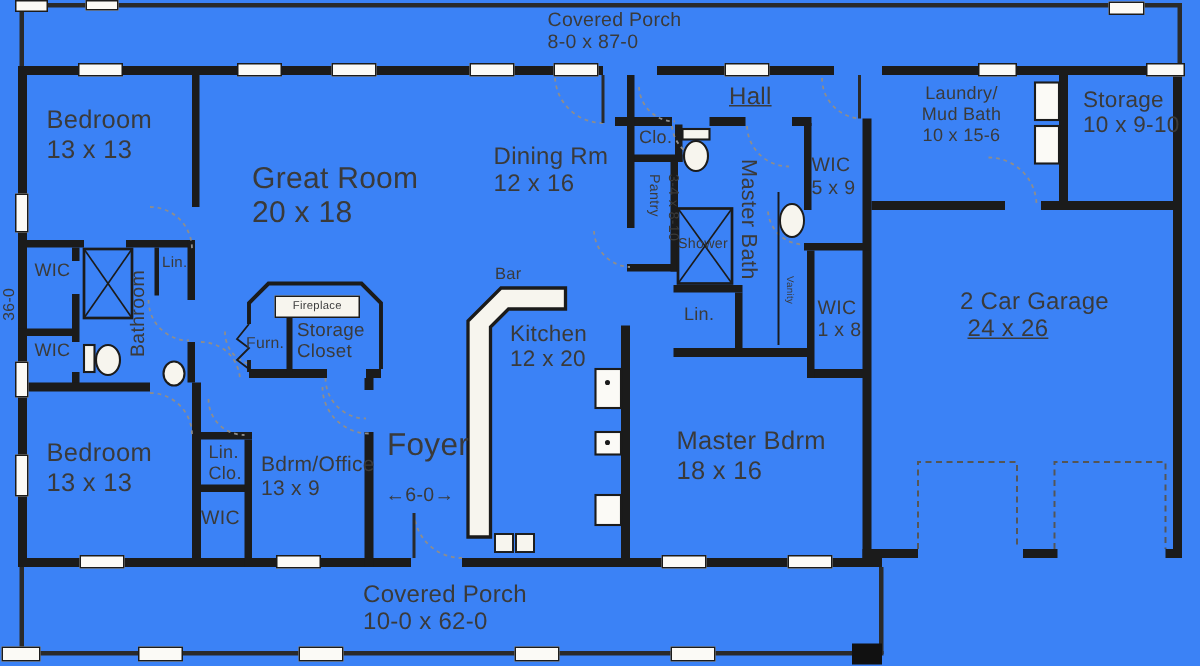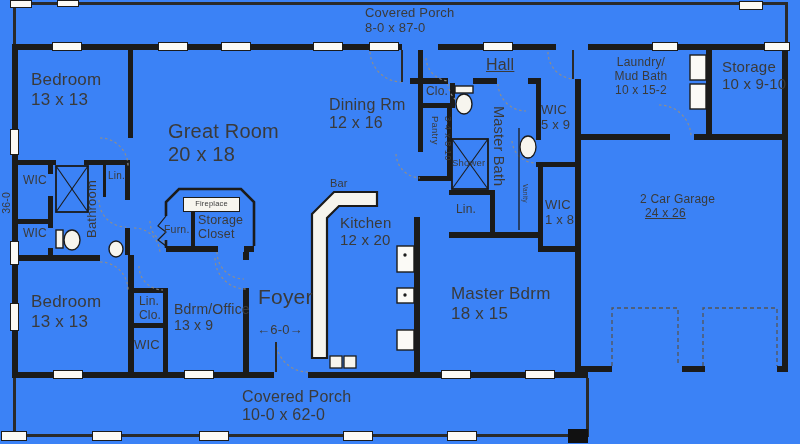--- a/index.html
+++ b/index.html
@@ -121,45 +121,45 @@
     <span>10-0 x 62-0</span>
   </div>
   <div class="lbl" style="left:31px;top:70px;font-size:17px;">
     <span>Bedroom</span>
     <span>13 x 13</span>
   </div>
   <div class="lbl" style="left:31px;top:292px;font-size:17px;">
     <span>Bedroom</span>
     <span>13 x 13</span>
   </div>
-  <div class="lbl" style="left:168px;top:120px;font-size:20px;">
+  <div class="lbl" style="left:168px;top:108px;font-size:20px;">
     <span>Great Room</span>
     <span>20 x 18</span>
   </div>
   <div class="lbl" style="left:329px;top:96px;font-size:16px;">
     <span>Dining Rm</span>
     <span>12 x 16</span>
   </div>
   <div class="lbl" style="left:486px;top:56px;font-size:16px;text-decoration:underline;">Hall</div>
   <div class="lbl" style="left:596px;top:56px;font-size:12px;text-align:center;width:90px;">
     <span>Laundry/</span>
     <span>Mud Bath</span>
-    <span>10 x 15-2</span>
+    <span>10 x 15-6</span>
   </div>
   <div class="lbl" style="left:722px;top:58px;font-size:15px;">
     <span>Storage</span>
     <span>10 x 9-10</span>
   </div>
-  <div class="lbl" style="left:640px;top:193px;font-size:12px;">
+  <div class="lbl" style="left:640px;top:193px;font-size:16px;">
     <span>2 Car Garage</span>
     <span style="margin-left:5px;text-decoration:underline;">24 x 26</span>
   </div>
   <div class="lbl" style="left:451px;top:284px;font-size:17px;">
     <span>Master Bdrm</span>
-    <span>18 x 15</span>
+    <span>18 x 16</span>
   </div>
   <div class="lbl" style="left:340px;top:214px;font-size:15px;">
     <span>Kitchen</span>
     <span>12 x 20</span>
   </div>
   <div class="lbl" style="left:330px;top:177px;font-size:11px;">Bar</div>
   <div class="lbl" style="left:258px;top:285px;font-size:21px;">Foyer</div>
   <div class="lbl" style="left:257px;top:323px;font-size:13px;">←6-0→</div>
   <div class="lbl" style="left:174px;top:301px;font-size:14px;">
     <span>Bdrm/Office</span>

